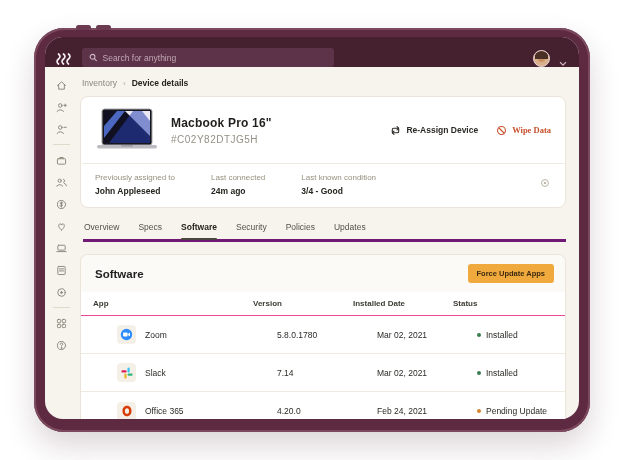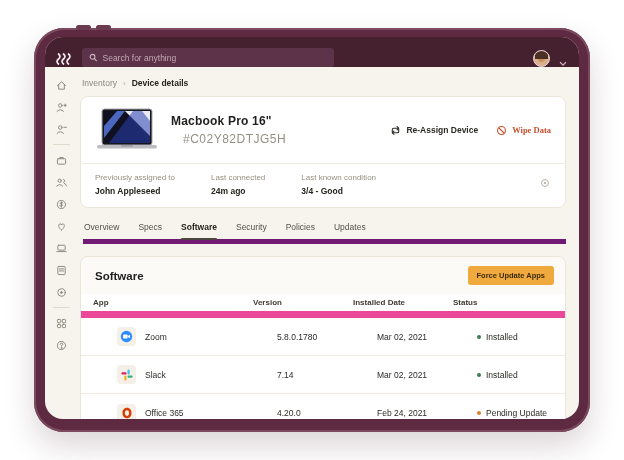--- a/index.html
+++ b/index.html
@@ -40,49 +40,49 @@
   .crumb-sep { color:#b3ada0; font-size:8px; }
   .crumb-cur { color:#26241f; font-weight:bold; }
 
   .card { background:#ffffff; border:1px solid #eae4d9; border-radius:8px; }
 
   
   .dev-head { display:flex; align-items:center; padding:9px 14px; gap:12px; }
   .thumb { width:64px; height:48px; display:flex; align-items:center; justify-content:center; }
   .dev-titles { flex:1; }
   .dev-title { font-size:12px; font-weight:bold; color:#201f1d; letter-spacing:.2px; }
-  .dev-serial { font-size:12px; color:#949083; margin-top:4px; letter-spacing:.5px;margin-left:12px; }
+  .dev-serial { font-size:10px; color:#949083; margin-top:4px; letter-spacing:.5px; }
   .dev-actions { display:flex; align-items:center; gap:18px; }
   .act { display:flex; align-items:center; gap:5px; font-size:8.5px; font-weight:bold; cursor:pointer; white-space:nowrap; }
   .act.dark { color:#2b2a26; }
   .act.warn { color:#c8502e;font-family:Liberation Serif, serif; }
 
   .dev-divider { height:1px; background:#efeadf; margin:0 1px; }
 
   .info-row { display:flex; align-items:flex-start; padding:9px 14px 11px; }
   .info-col { margin-right:36px; }
   .info-label { font-size:8px; color:#95907f; }
   .info-value { font-size:8.5px; font-weight:bold; color:#26241f; margin-top:4px; }
   .info-spacer { flex:1; }
   .locate { margin-top:2px; cursor:pointer; }
 
   
-  .tabs { display:flex; gap:19px; margin:11px 0 0 3px; border-bottom:5px solid #701a75; padding:0 0 0 1px; }
+  .tabs { display:flex; gap:19px; margin:11px 0 0 3px; border-bottom:3px solid #701a75; padding:0 0 0 1px; }
   .tab { font-size:8.5px; color:#55514a; padding:3px 0 7px; cursor:pointer; position:relative; white-space:nowrap; }
   .tab.active { font-weight:bold; color:#26241f; }
   .tab.active:after { content:""; position:absolute; left:0; right:0; bottom:-1px; height:2px; background:#4c473e; border-radius:1px; }
 
   
   .sw-card { margin-top:12px; border-radius:8px 8px 0 0; border-bottom:none; overflow:hidden; }
   .sw-head { display:flex; align-items:center; justify-content:space-between; padding:9px 11px 9px 14px; background:#fbfaf7; }
   .sw-title { font-size:11.5px; font-weight:bold; color:#201f1d; }
   .force-btn { background:#efa93d; border:none; border-radius:3px; padding:5px 9px; font-size:7.5px; font-weight:bold; color:#3c2a10; cursor:pointer; font-family:"Liberation Sans",sans-serif;text-align:right; }
 
   .t-grid { display:grid; grid-template-columns:160px 100px 100px 1fr; align-items:center; padding:0 14px; }
-  .t-headrow { height:24px; border-bottom:7px solid #ec4899;padding-left:12px; }
+  .t-headrow { height:24px; border-bottom:1px solid #ec4899;padding-left:12px; }
   .t-h { font-size:8px; font-weight:bold; color:#3e3b33; }
   .t-row { height:38px; border-bottom:1px solid #f0ebe0;padding-left:36px; }
   .t-row:last-child { border-bottom:none; }
   .app-cell { display:flex; align-items:center; gap:9px; }
   .app-tile { width:19px; height:19px; border-radius:4px; background:#f4f0e8; display:flex; align-items:center; justify-content:center; }
   .cell { font-size:8.5px; color:#2b2a26; }
   .status-cell { display:flex; align-items:center; gap:5px; }
   .dot { width:4px; height:4px; border-radius:50%; }
   .dot.green { background:#3a7d52; }
   .dot.orange { background:#d9832e; }

